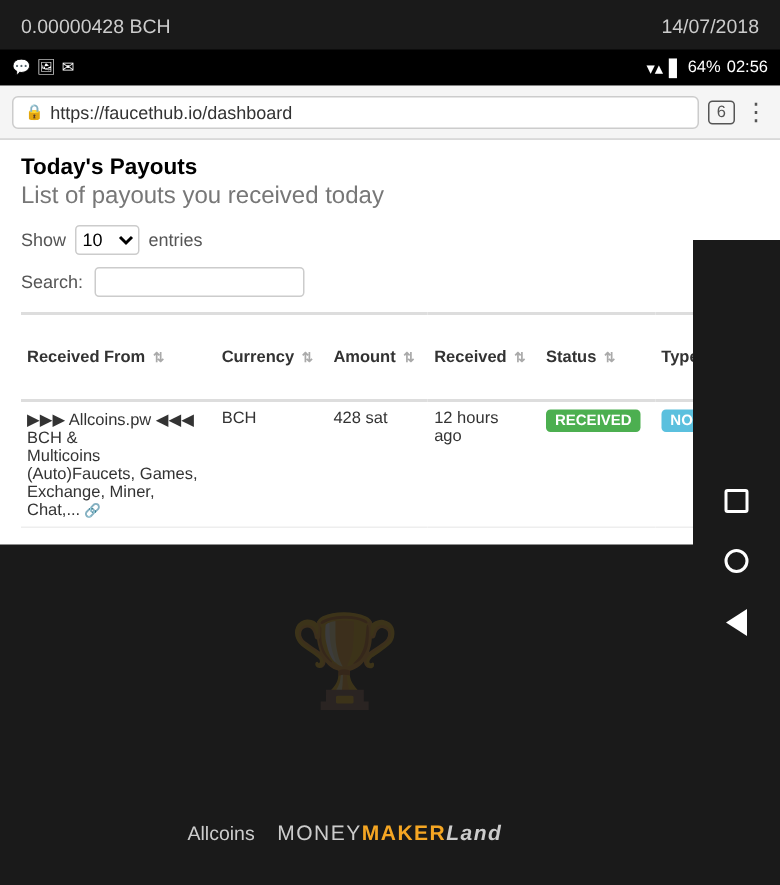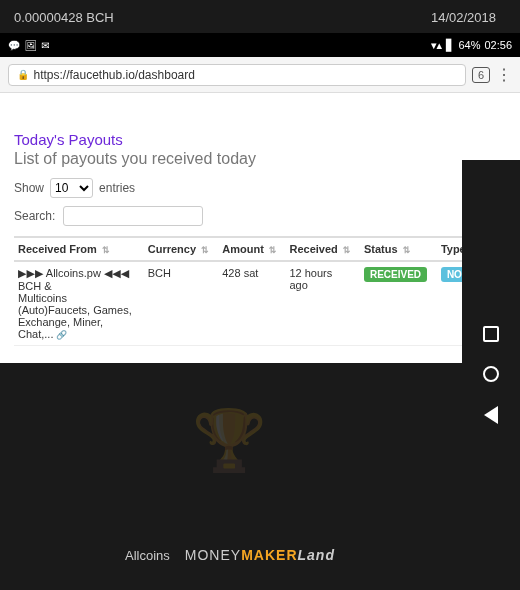--- a/index.html
+++ b/index.html
@@ -12,21 +12,21 @@
       position: relative;
     }
 
     
     .top-bar {
       background: #1a1a1a;
       color: #ccc;
       display: flex;
       justify-content: space-between;
       align-items: center;
-      padding: 10px 24px 8px 14px;
+      padding: 10px 14px 8px 14px;
       font-size: 13px;
     }
 
     
     .status-bar {
       background: #000;
       color: #fff;
       display: flex;
       align-items: center;
       justify-content: space-between;
@@ -95,24 +95,23 @@
     
     .content-area {
       background: #fff;
       padding: 10px 14px;
       height: 270px;
       overflow: hidden;
     }
 
     .page-title {
       font-size: 15px;
-      font-weight: normal;
-      color: #6d28d9;
+      font-weight: bold;
+      color: #000000;
       margin-bottom: 2px;
-      margin-top: 28px;
     }
     .page-subtitle {
       font-size: 16px;
       color: #777;
       margin-bottom: 10px;
     }
 
     
     .show-entries {
       display: flex;
@@ -151,21 +150,21 @@
     .data-table {
       width: 100%;
       border-collapse: collapse;
       font-size: 11px;
     }
     .data-table thead tr {
       border-bottom: 2px solid #ddd;
       border-top: 2px solid #ddd;
     }
     .data-table th {
-      padding: 5px 4px;
+      padding: 22px 4px;
       text-align: left;
       color: #333;
       font-weight: bold;
       font-size: 11px;
       white-space: nowrap;
     }
     .data-table th .sort-icon {
       color: #aaa;
       font-size: 9px;
       margin-left: 2px;
@@ -297,21 +296,21 @@
       align-items: center;
       justify-content: center;
       gap: 24px;
     }
   </style>
 </head>
 <body>
 
 <div class="top-bar">
   <span>0.00000428 BCH</span>
-  <span>14/02/2018</span>
+  <span>14/07/2018</span>
 </div>
 
 <div class="status-bar">
   <div class="status-bar-left">
     <span class="status-icon">💬</span>
     <span class="status-icon">🖼</span>
     <span class="status-icon">✉</span>
   </div>
   <div class="status-bar-right">
     <span>▾▴</span>

